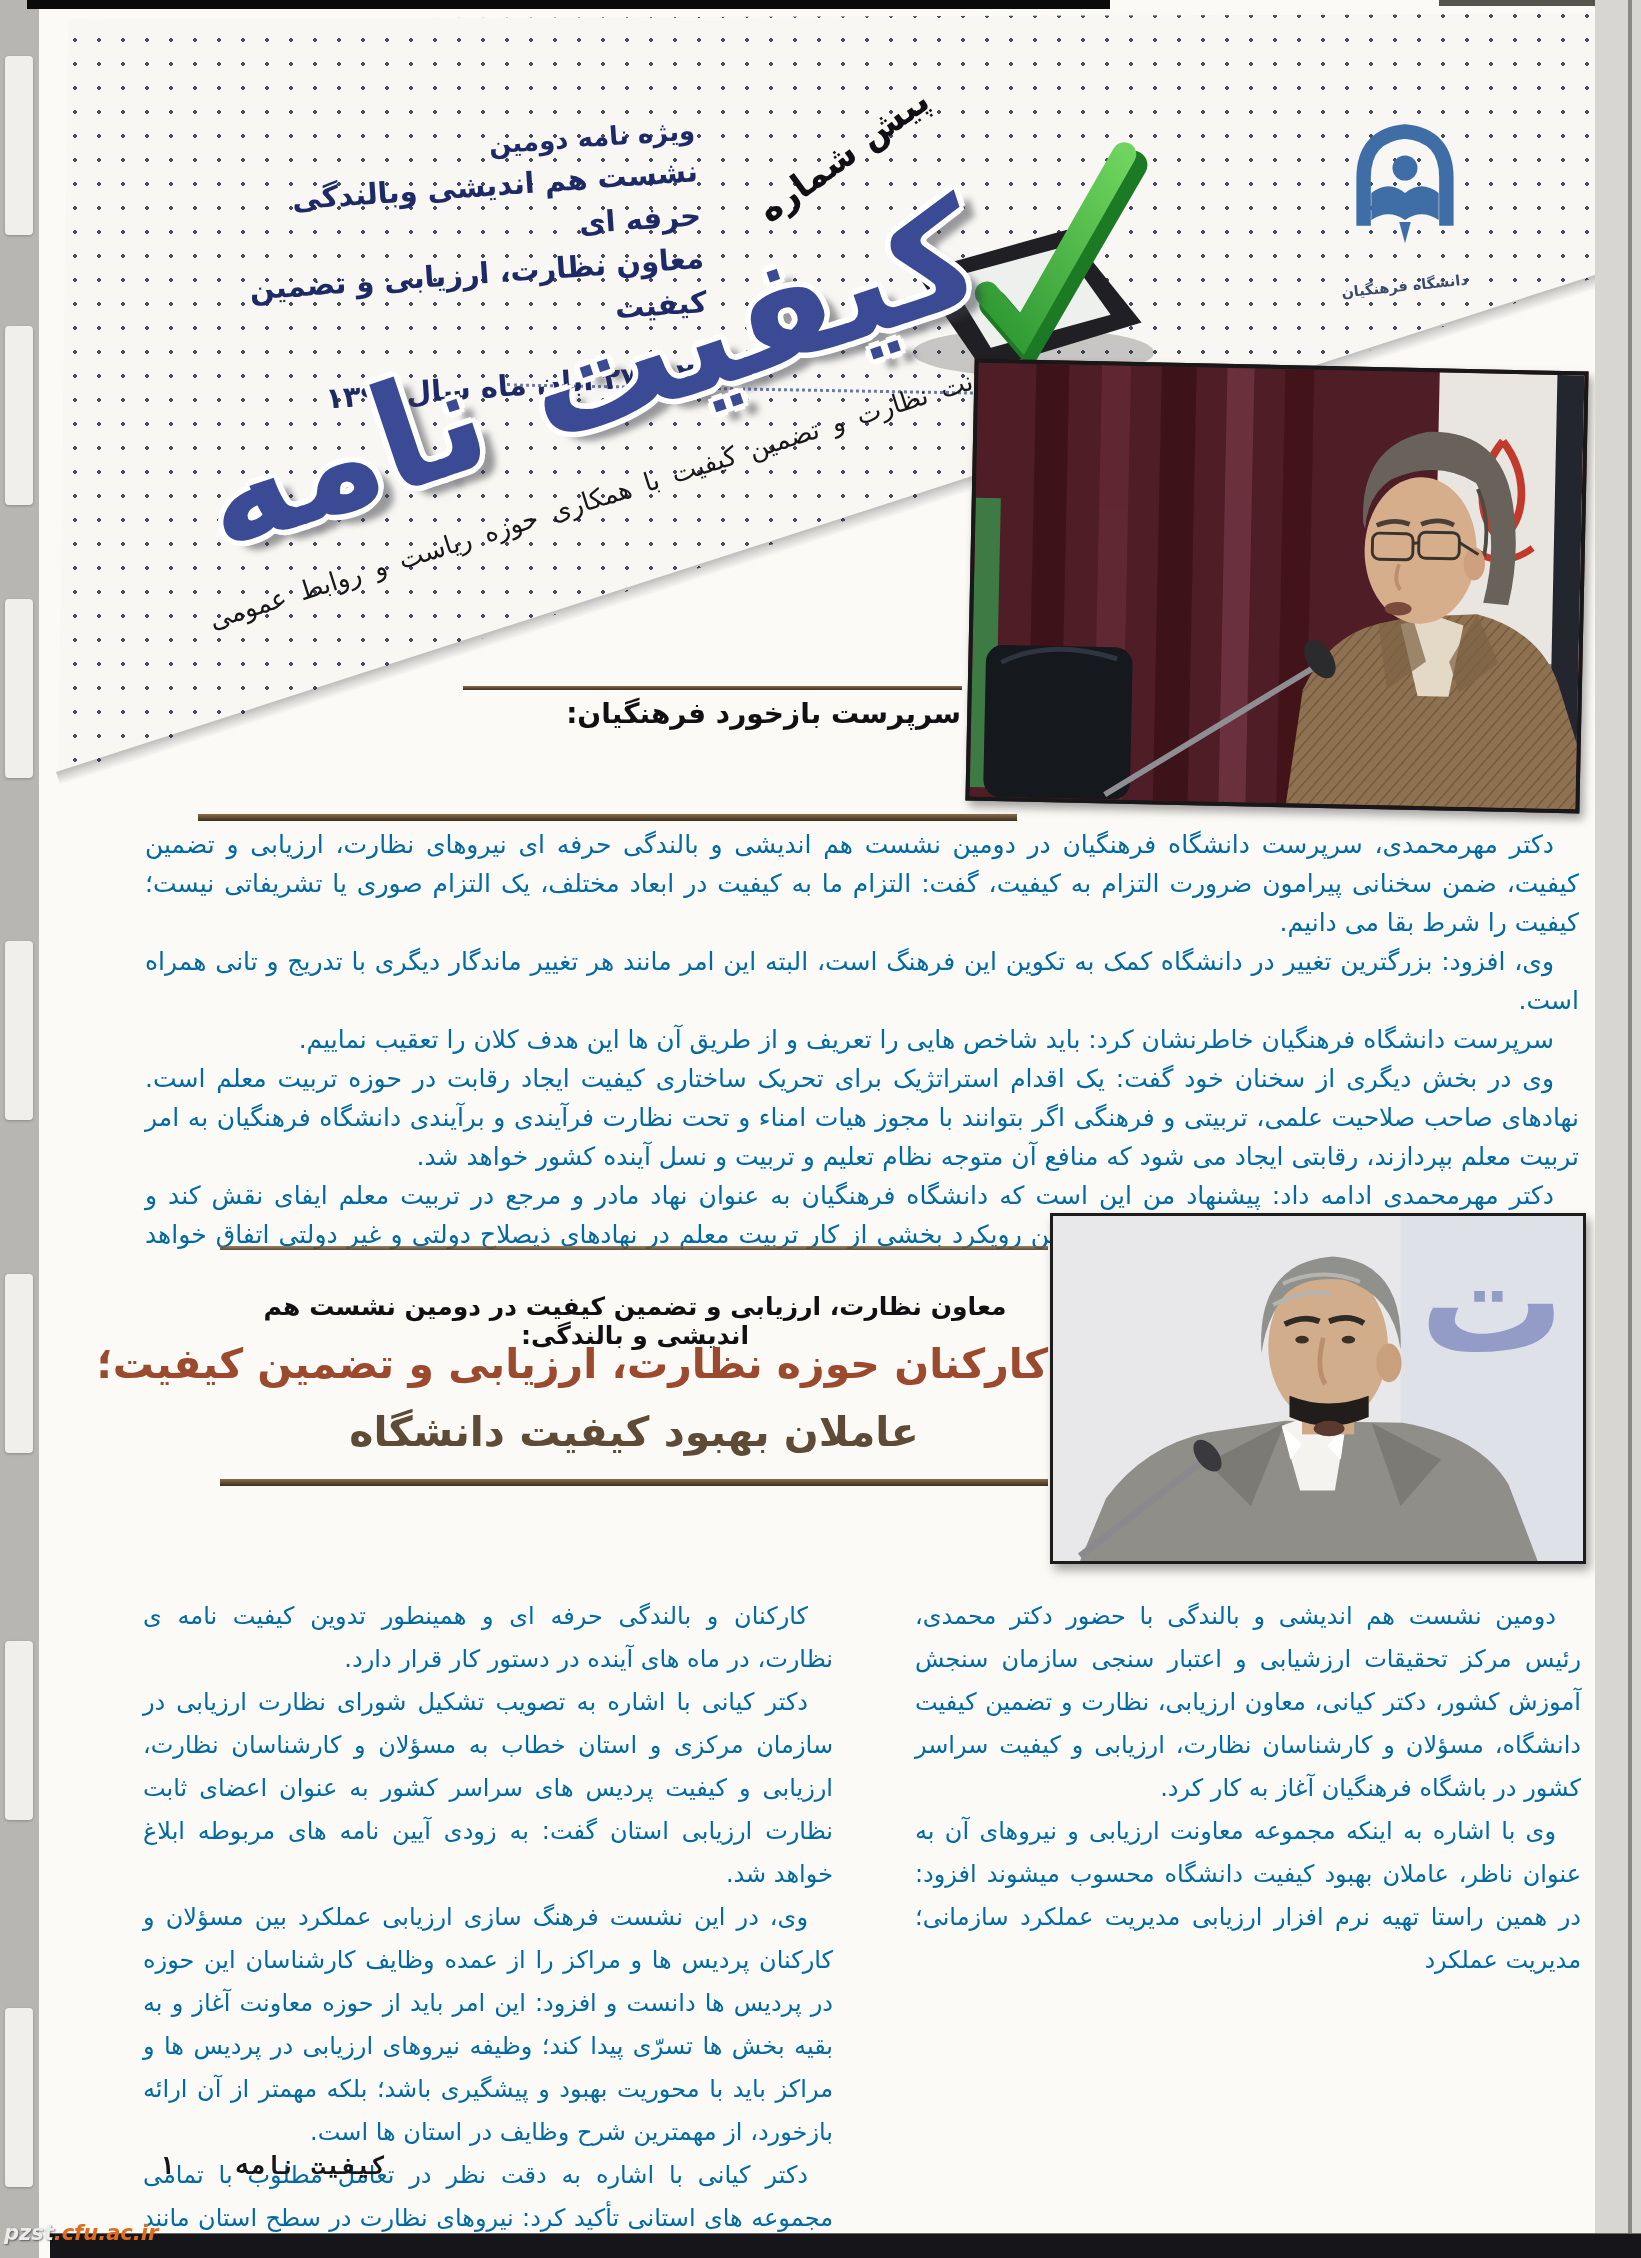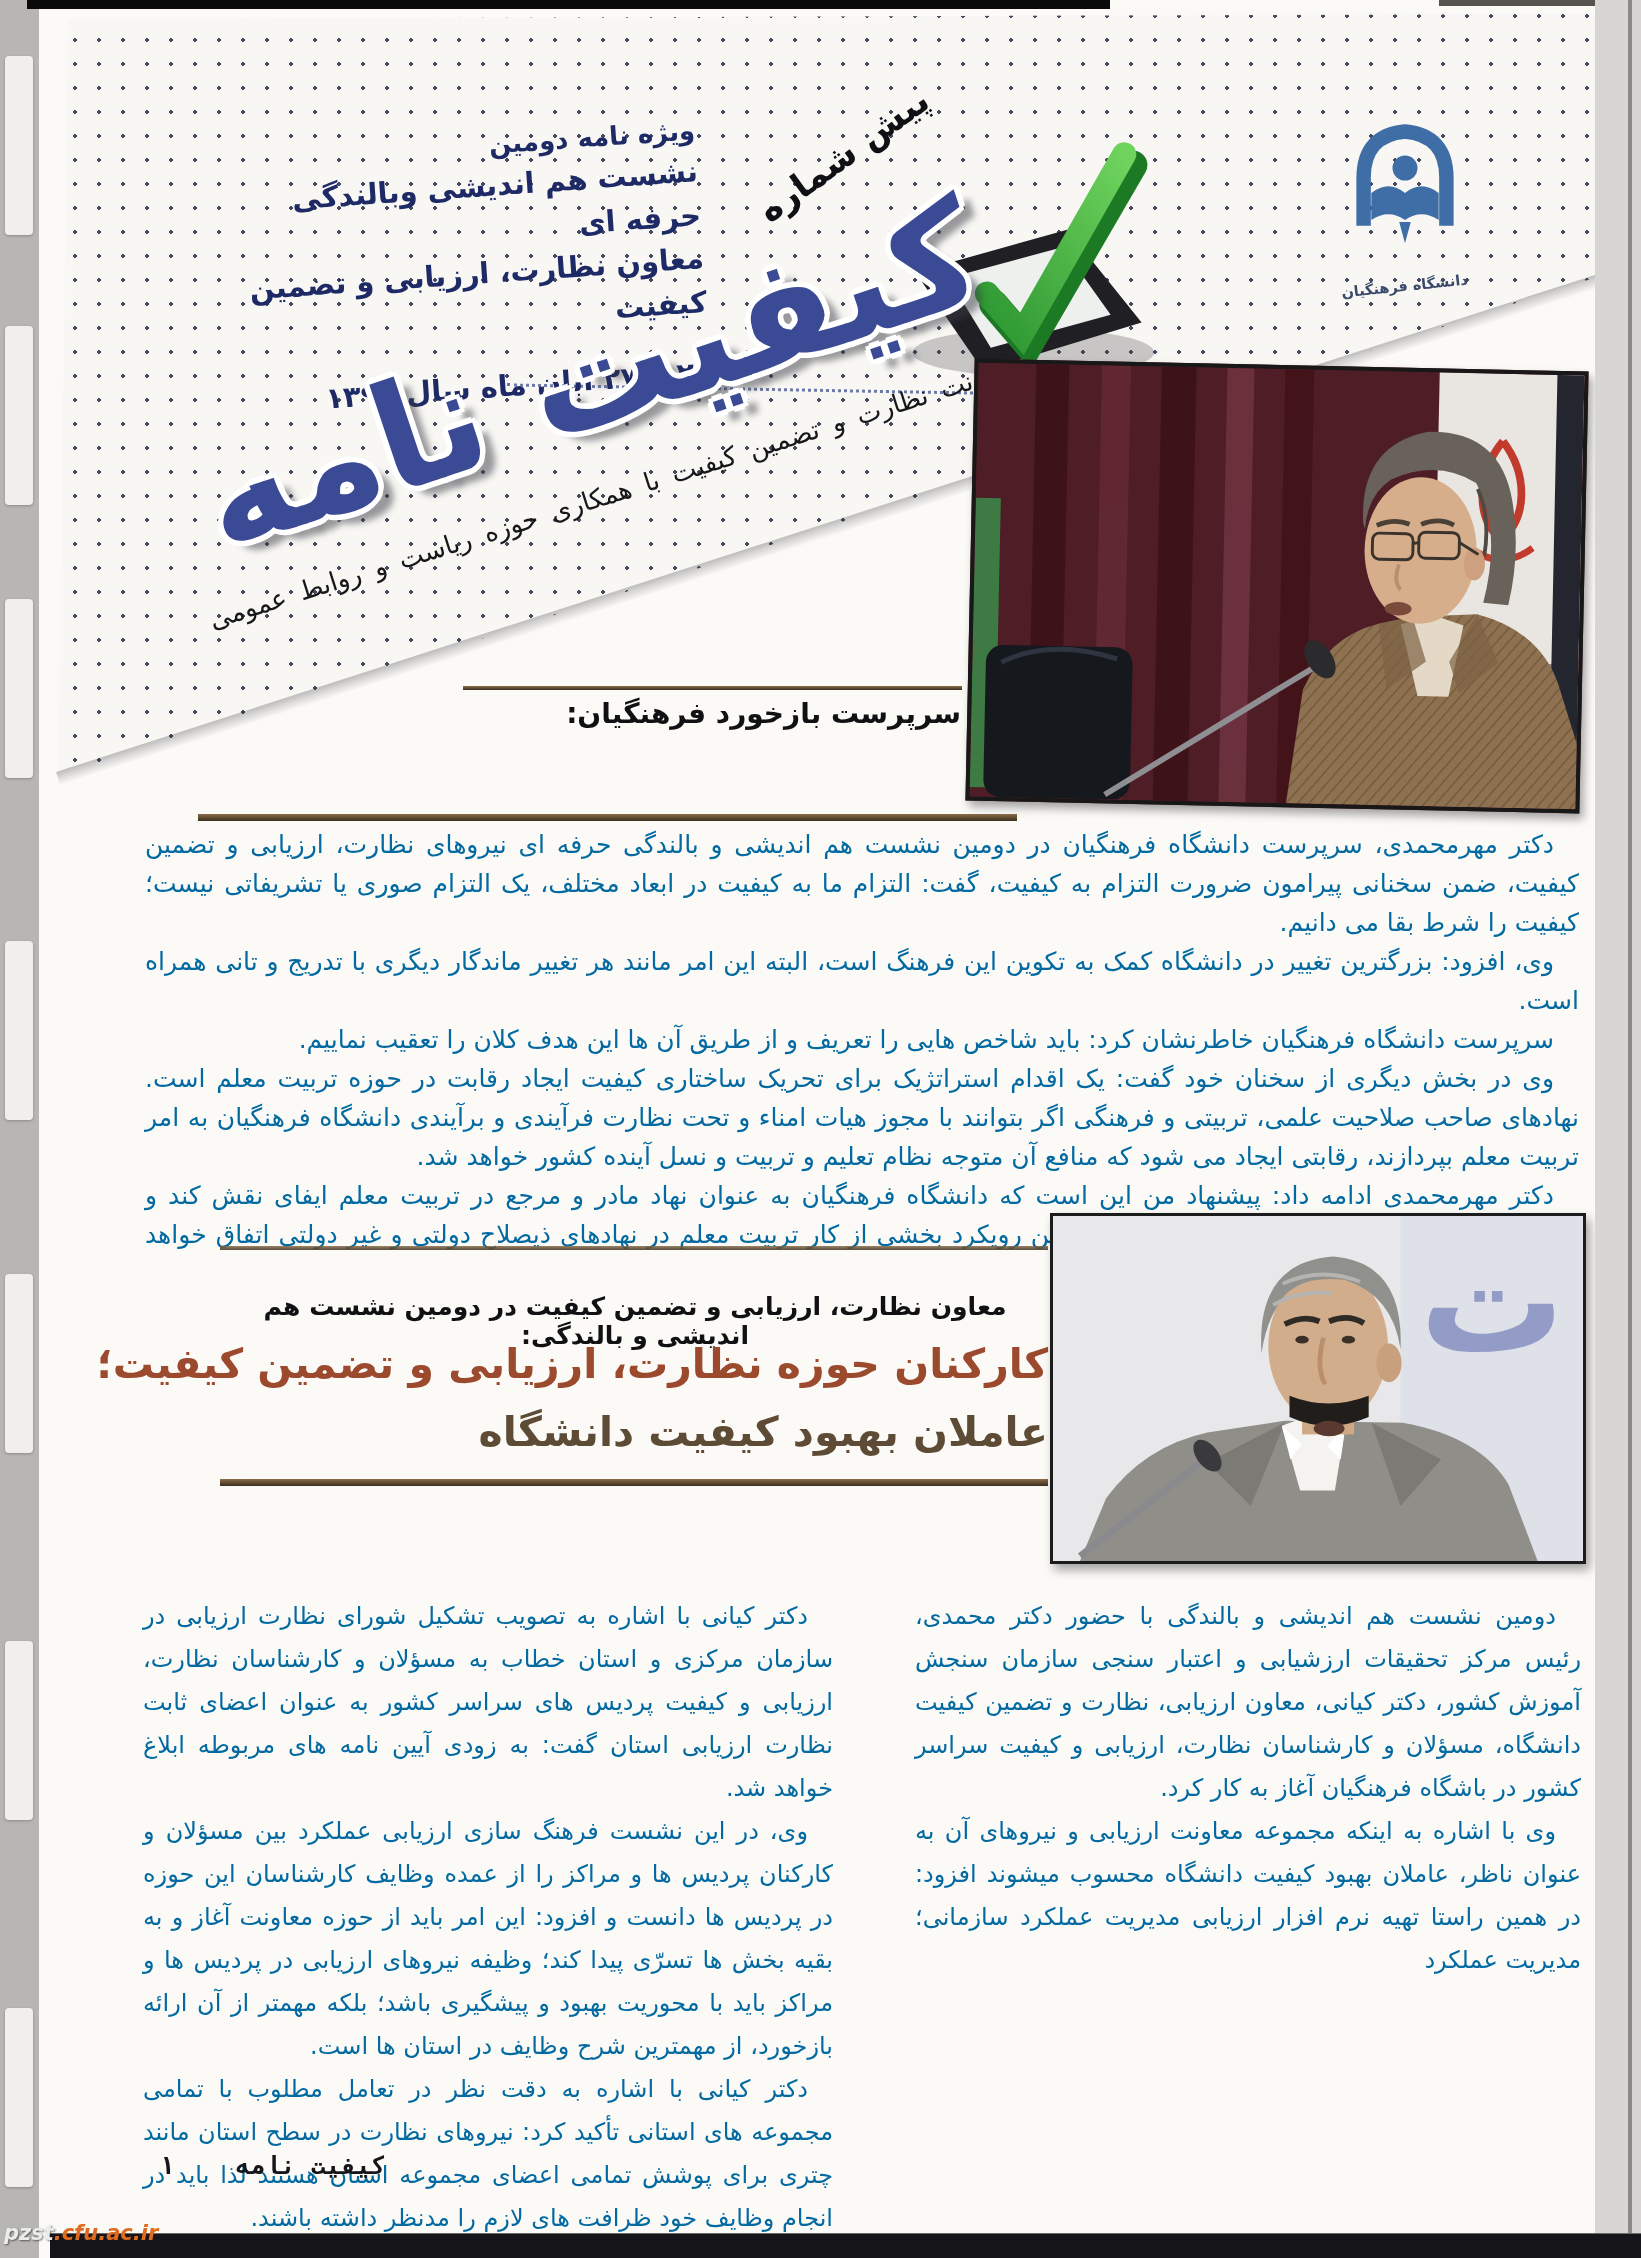--- a/index.html
+++ b/index.html
@@ -65,21 +65,21 @@
 
   .kicker{direction:rtl;color:#111114;font-weight:bold;}
   .kicker1{left:478px;top:697px;width:483px;font-size:28px;text-align:right;}
   .kicker2{left:222px;top:1292px;width:826px;font-size:25px;text-align:center;}
 
   .headline1{left:285px;top:736px;width:676px;font-size:47px;font-weight:bold;color:#6e5539;
       direction:rtl;text-align:right;white-space:nowrap;}
   .headline2a{left:220px;top:1340px;width:828px;font-size:41px;font-weight:bold;color:#9c4a2e;
       direction:rtl;text-align:center;white-space:nowrap;}
   .headline2b{left:220px;top:1408px;width:828px;font-size:41px;font-weight:bold;color:#5e4b36;
-      direction:rtl;text-align:right;white-space:nowrap;}
+      direction:rtl;text-align:center;white-space:nowrap;}
 
   
   .bodytext{direction:rtl;text-align:justify;color:#0369a1;}
   .bodytext p{margin:0;text-indent:25px;}
   .a1-body{left:145px;top:825px;width:1434px;font-size:25px;line-height:39px;}
   .col{font-size:24px;line-height:43px;}
   .col-left{left:143px;top:1595px;width:690px;}
   .col-right{left:915px;top:1595px;width:666px;}
 
   
@@ -225,20 +225,21 @@
       <line x1="28" y1="352" x2="152" y2="256" stroke="#8a8a8e" stroke-width="7"></line>
       <ellipse cx="160" cy="248" rx="11" ry="19" fill="#3a3a3e" transform="rotate(-38 160 248)"></ellipse>
     </svg>
   </div>
 
   <div class="abs bodytext col col-right">
     <p>دومین نشست هم اندیشی و بالندگی با حضور دکتر محمدی، رئیس مرکز تحقیقات ارزشیابی و اعتبار سنجی سازمان سنجش آموزش کشور، دکتر کیانی، معاون ارزیابی، نظارت و تضمین کیفیت دانشگاه، مسؤلان و کارشناسان نظارت، ارزیابی و کیفیت سراسر کشور در باشگاه فرهنگیان آغاز به کار کرد.</p>
     <p>وی با اشاره به اینکه مجموعه معاونت ارزیابی و نیروهای آن به عنوان ناظر، عاملان بهبود کیفیت دانشگاه محسوب میشوند افزود: در همین راستا تهیه نرم افزار ارزیابی مدیریت عملکرد سازمانی؛ مدیریت عملکرد</p>
   </div>
   <div class="abs bodytext col col-left">
+    <p>کارکنان و بالندگی حرفه ای و همینطور تدوین کیفیت نامه ی نظارت، در ماه های آینده در دستور کار قرار دارد.</p>
     <p>دکتر کیانی با اشاره به تصویب تشکیل شورای نظارت ارزیابی در سازمان مرکزی و استان خطاب به مسؤلان و کارشناسان نظارت، ارزیابی و کیفیت پردیس های سراسر کشور به عنوان اعضای ثابت نظارت ارزیابی استان گفت: به زودی آیین نامه های مربوطه ابلاغ خواهد شد.</p>
     <p>وی، در این نشست فرهنگ سازی ارزیابی عملکرد بین مسؤلان و کارکنان پردیس ها و مراکز را از عمده وظایف کارشناسان این حوزه در پردیس ها دانست و افزود: این امر باید از حوزه معاونت آغاز و به بقیه بخش ها تسرّی پیدا کند؛ وظیفه نیروهای ارزیابی در پردیس ها و مراکز باید با محوریت بهبود و پیشگیری باشد؛ بلکه مهمتر از آن ارائه بازخورد، از مهمترین شرح وظایف در استان ها است.</p>
     <p>دکتر کیانی با اشاره به دقت نظر در تعامل مطلوب با تمامی مجموعه های استانی تأکید کرد: نیروهای نظارت در سطح استان مانند چتری برای پوشش تمامی اعضای مجموعه استان هستند لذا باید در انجام وظایف خود ظرافت های لازم را مدنظر داشته باشند.</p>
   </div>
 
   <div class="abs footer-page">
     <span>کیفیت نامه</span>
     <span class="num">۱</span>
   </div>
 

